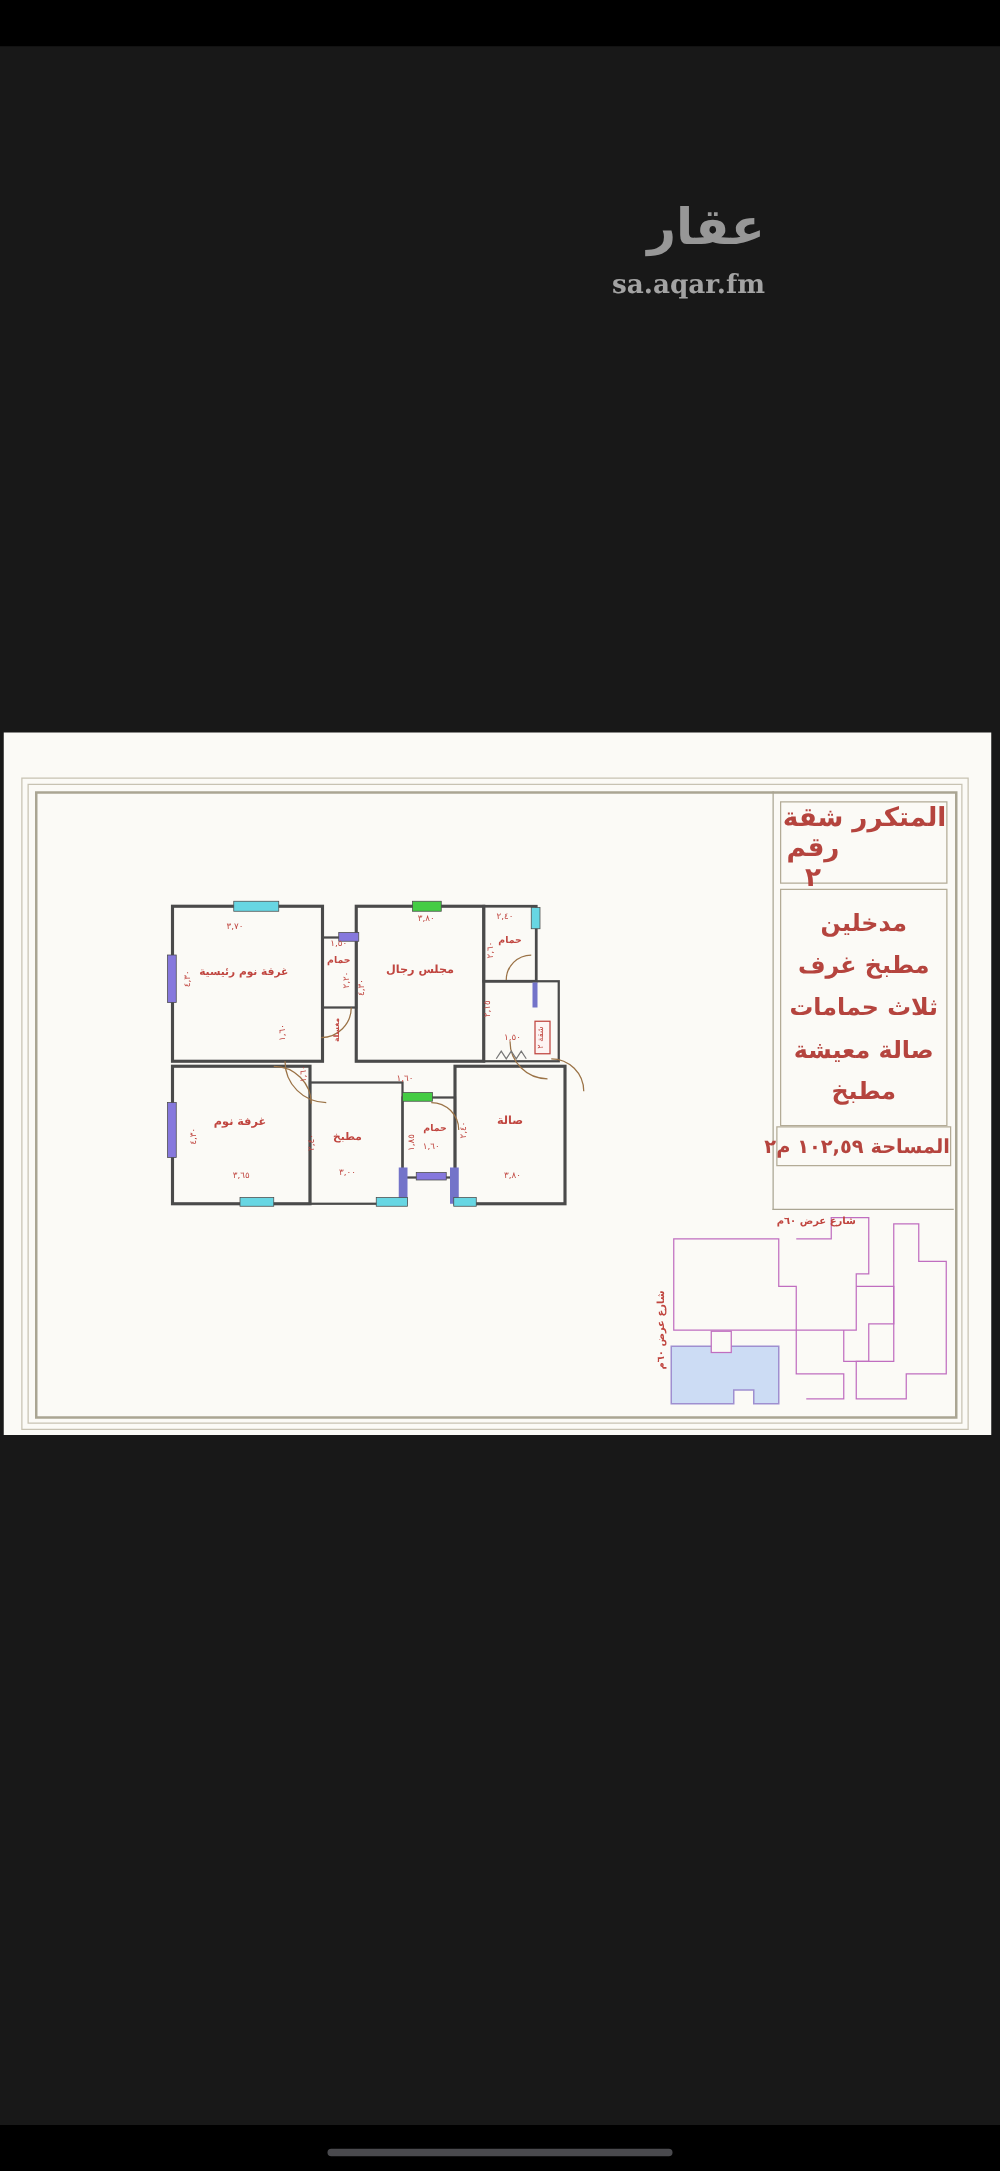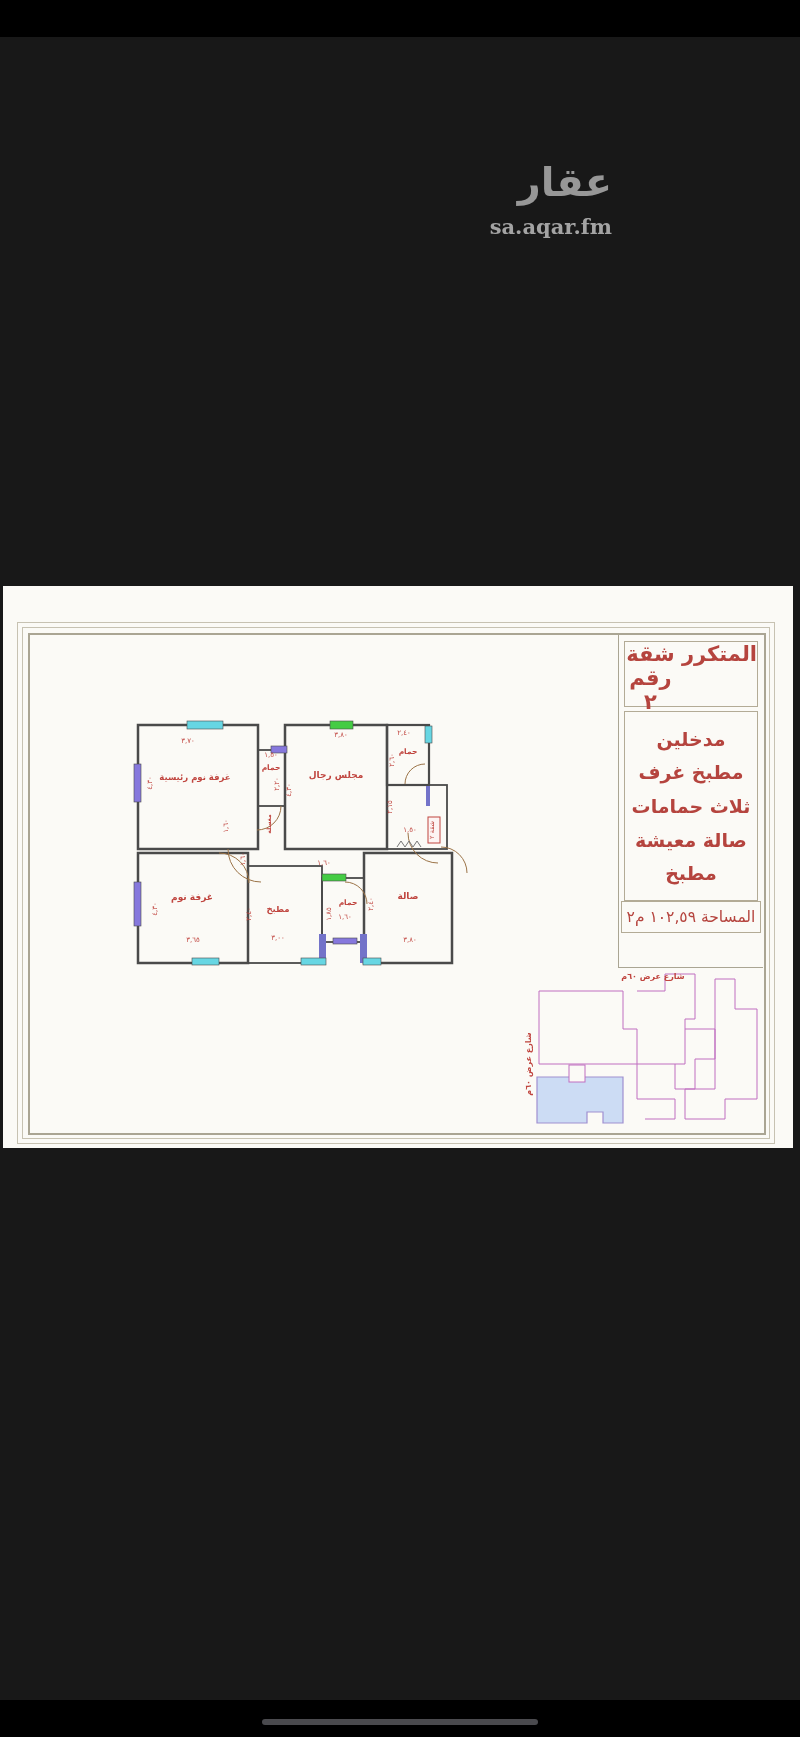--- a/index.html
+++ b/index.html
@@ -24,21 +24,21 @@
   .frame1{position:absolute;left:14px;top:36px;width:756px;height:520px;border:1px solid #c7c2b2;}
   .frame2{position:absolute;left:19px;top:41px;width:746px;height:510px;border:1px solid #c7c2b2;}
   .frame3{position:absolute;left:25px;top:47px;width:734px;height:498px;border:2px solid #aaa593;}
 
   
   .tb-col{position:absolute;left:615px;top:47px;width:144px;height:334px;border-left:1px solid #aaa593;border-bottom:1px solid #aaa593;}
   .tb-box{position:absolute;left:5px;width:132px;border:1px solid #b3ab96;background:#fbfaf6;
           color:#b5443e;text-align:center;direction:rtl;}
   .tb-title{top:8px;height:64px;font-size:21px;font-weight:bold;display:flex;flex-direction:row;justify-content:center;gap:6px;}
   .tb-feat{top:78px;height:180px;font-size:19px;font-weight:bold;display:flex;flex-direction:column;justify-content:space-evenly;padding:4px 0;}
-  .tb-area{top:268px;height:30px;left:2px;width:138px;font-size:15.5px;font-weight:normal;line-height:30px;white-space:nowrap;}
+  .tb-area{top:268px;height:30px;left:2px;width:138px;font-size:15.5px;font-weight:bold;line-height:30px;white-space:nowrap;}
 
   svg text{font-family:"DejaVu Sans",sans-serif;fill:#c0453f;}
   .rl{font-weight:bold;}
 </style>
 </head>
 <body>
 
 <div class="screen">
   <div class="content-bg"></div>
 

